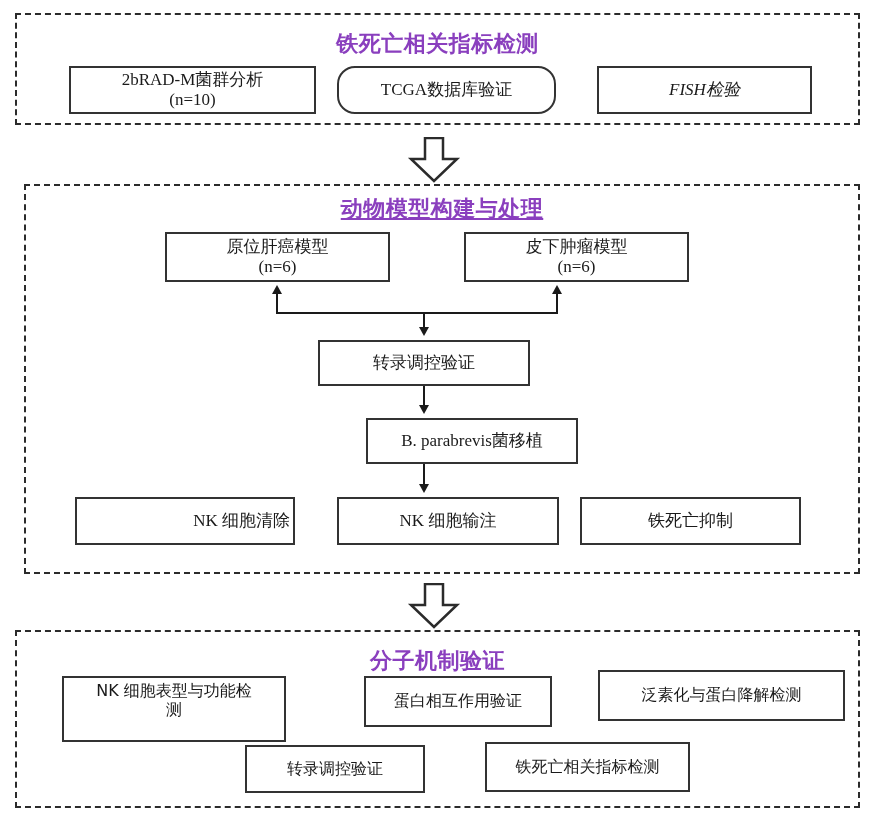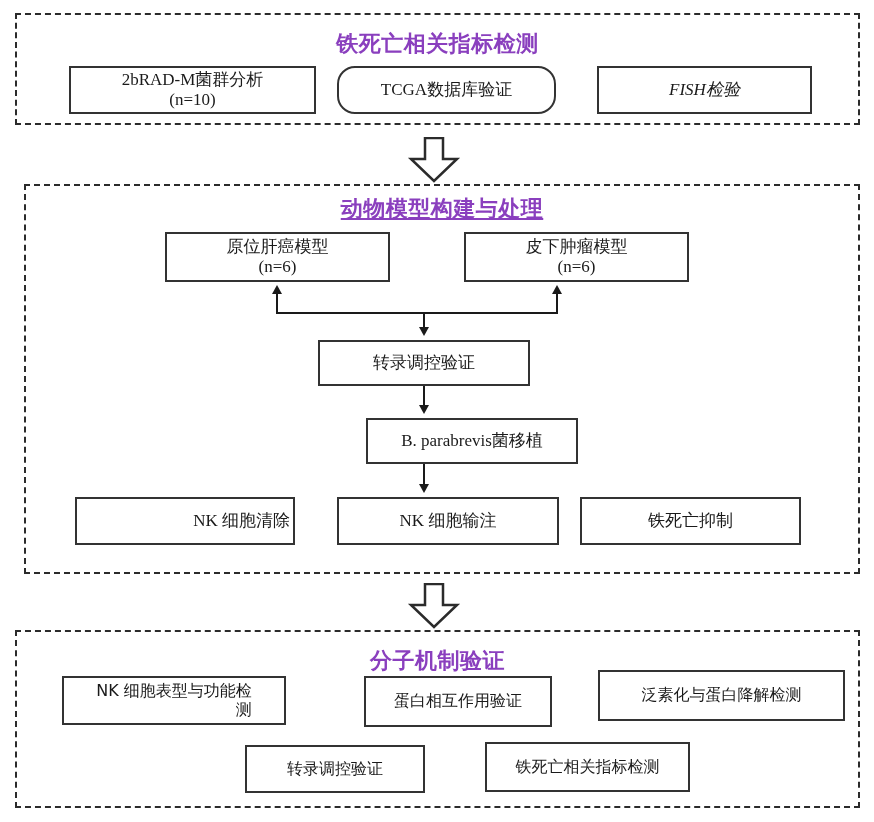--- a/index.html
+++ b/index.html
@@ -175,21 +175,21 @@
   <div class="block-arrow" style="left:406px; top:583px;">
     <svg width="56" height="46" viewBox="0 0 56 46">
       <polygon points="19,1 37,1 37,22 51,22 28,44 5,22 19,22" fill="#ffffff" stroke="#2b2b2b" stroke-width="2.5" stroke-linejoin="miter"></polygon>
     </svg>
   </div>
 
   <div class="section" style="left:15px; top:630px; width:845px; height:178px;">
     <div class="section-title" style="top:14px;">分子机制验证</div>
   </div>
 
-  <div class="box sans top-align" style="left:62px; top:676px; width:224px; height:49px;text-align:right;">
+  <div class="box sans top-align" style="left:62px; top:676px; width:224px; height:66px;">
     <span>
       <span>NK 细胞表型与功能检</span>
       <span class="line2">测</span>
     </span>
   </div>
 
   <div class="box sans" style="left:364px; top:676px; width:188px; height:51px;">
     <span>蛋白相互作用验证</span>
   </div>
 

